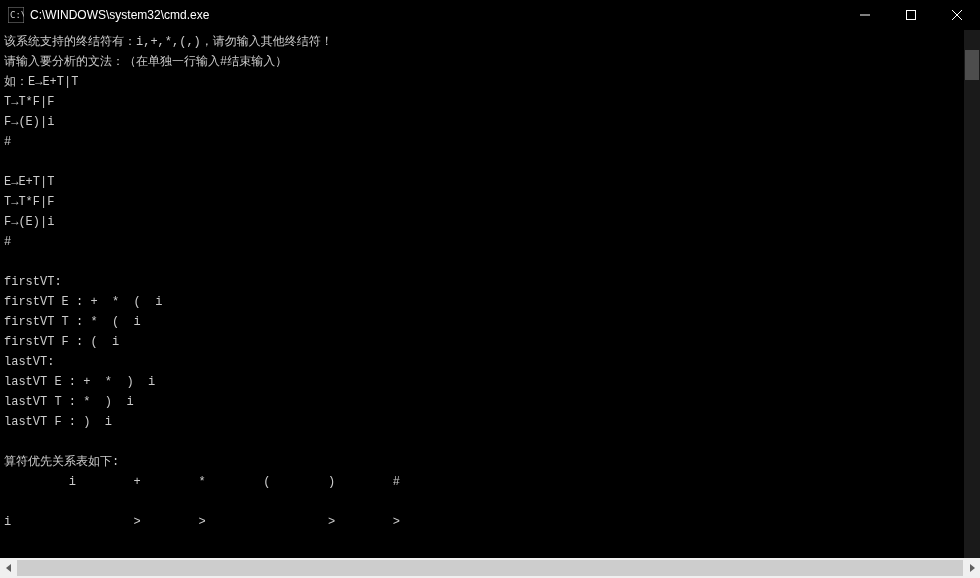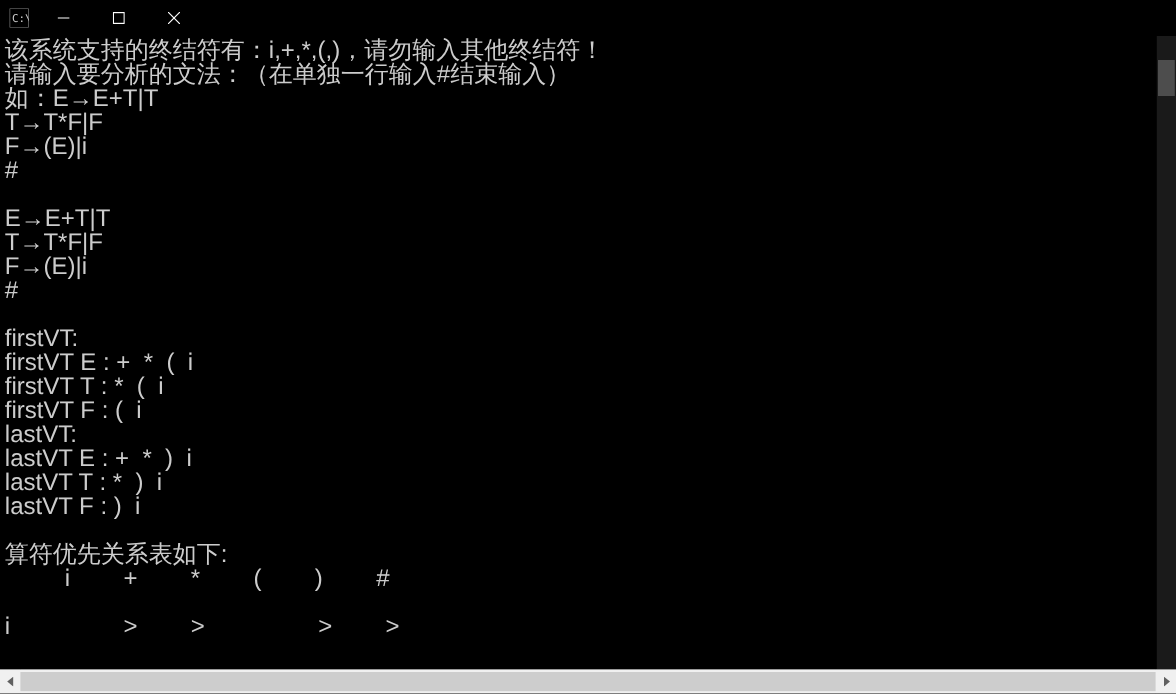--- a/index.html
+++ b/index.html
@@ -55,22 +55,22 @@
       position: relative;
       width: 100%;
       height: 528px;
       background: #000000;
       overflow: hidden;
     }
     .console-content {
       padding: 2px 4px;
       line-height: 20px;
       white-space: pre;
-      font-family: Liberation Sans, sans-serif;
-      font-size: 20px;
+      font-family: Liberation Mono, monospace;
+      font-size: 12px;
       color: #cccccc;
     }
     .vscroll {
       position: absolute;
       right: 0;
       top: 0;
       width: 16px;
       height: 100%;
       background: #1a1a1a;
     }
@@ -120,20 +120,21 @@
 </head>
 <body>
 
 <div class="titlebar">
   <span class="titlebar-icon">
     <svg width="16" height="16" viewBox="0 0 16 16">
       <rect x="0" y="0" width="16" height="16" fill="#000" stroke="#888" stroke-width="1"></rect>
       <text x="2" y="11" font-size="9" fill="#ccc" font-family="monospace">C:\</text>
     </svg>
   </span>
+  <span class="titlebar-title">C:\WINDOWS\system32\cmd.exe</span>
   <div class="titlebar-buttons">
     <div class="titlebar-btn">
       <svg width="10" height="10" viewBox="0 0 10 10">
           <line x1="0" y1="5" x2="10" y2="5" stroke="#fff" stroke-width="1"></line>
         </svg>
     </div>
     <div class="titlebar-btn">
       <svg width="10" height="10" viewBox="0 0 10 10">
           <rect x="0.5" y="0.5" width="9" height="9" fill="none" stroke="#fff" stroke-width="1"></rect>
         </svg>

